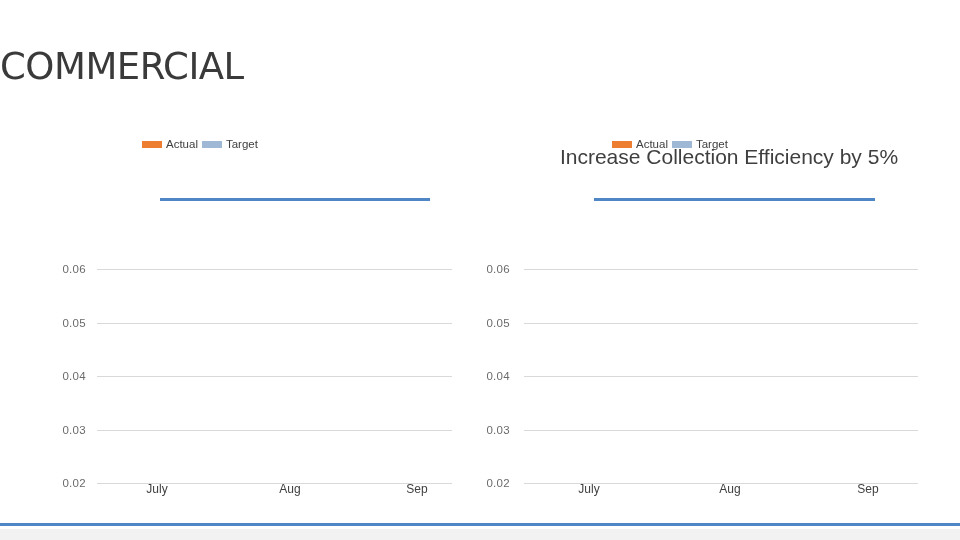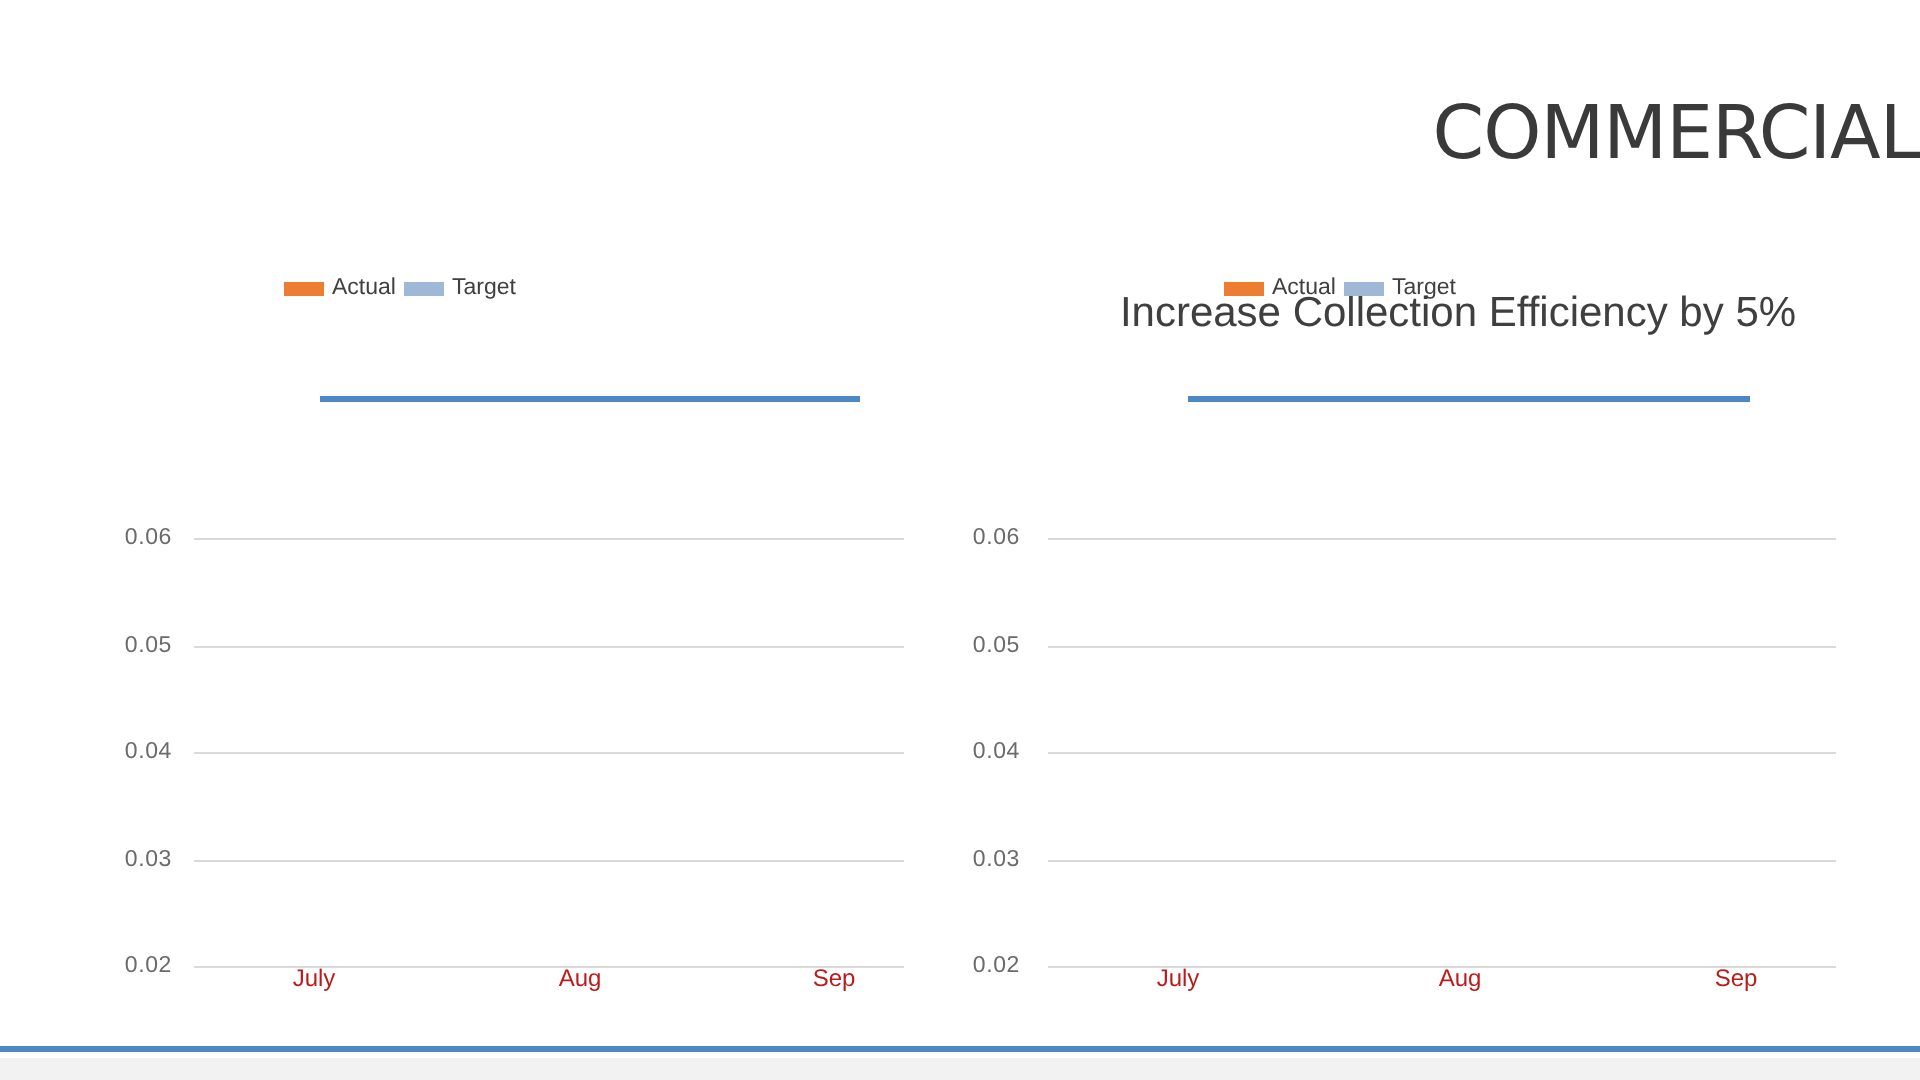--- a/index.html
+++ b/index.html
@@ -19,21 +19,21 @@
     left: 0; top: 0;
     width: 960px;
     height: 540px;
     background: #ffffff;
   }
   .slide-title {
     position: absolute;
     left: 0;
     top: 45px;
     width: 960px;
-    text-align: right;
+    text-align: left;
     font-size: 37px;
     color: #3a3a3a;
     letter-spacing: -0.5px;
     font-weight: normal;
     font-family: "DejaVu Sans", sans-serif;
   }
   
   .chart-panel {
     position: absolute;
     top: 126px;
@@ -96,21 +96,21 @@
     position: absolute;
     top: 340px;
     height: 44px;
   }
   #panel-left .x-axis  { left: 75px; right: 22px; }
   #panel-right .x-axis { left: 50px; right: 22px; }
   .x-tick {
     position: absolute;
     top: 16px;
     font-size: 12px;
-    color: #b91c1c;
+    color: #404040;
     transform: translateX(-50%);
     font-family: "Liberation Sans", sans-serif;
   }
   .legend {
     position: absolute;
     top: 12px;
     display: flex;
     align-items: flex-end;
     gap: 4px;
     font-size: 11.5px;

